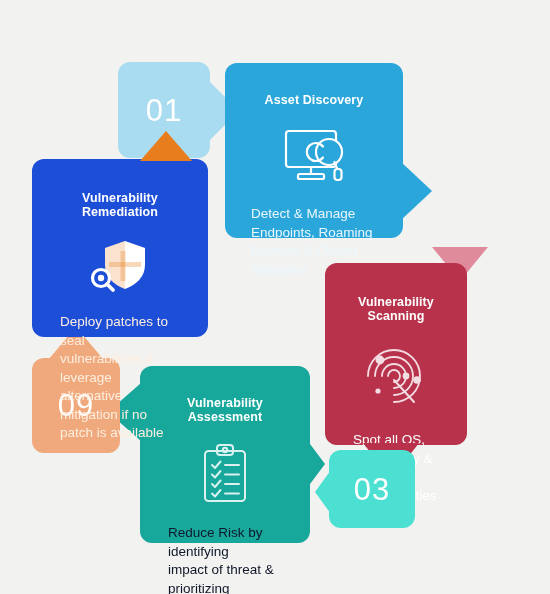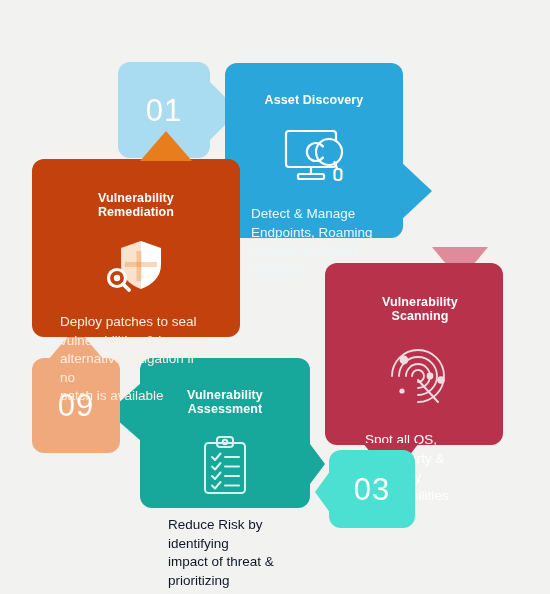--- a/index.html
+++ b/index.html
@@ -104,23 +104,23 @@
   }
   #badge02-tri {
     left: 432px; top: 247px;
     border-left: 28px solid transparent;
     border-right: 28px solid transparent;
     border-top: 34px solid #e08b9c;
   }
 
   
   #panel-scan {
-    left: 325px; top: 263px; width: 178px; height: 182px;
+    left: 325px; top: 263px; width: 142px; height: 182px;
     background: #b7324a;
-    padding: 16px 12px 0 24px;
+    padding: 16px 12px 0 12px;
   }
   #panel-scan .panel-desc { color: #ffffff; }
   #panel-scan-tri {
     left: 363px; top: 443px;
     border-left: 28px solid transparent;
     border-right: 28px solid transparent;
     border-top: 36px solid #b7324a;
   }
 
   
@@ -130,21 +130,21 @@
   }
   #badge03-notch {
     left: 315px; top: 470px;
     border-top: 22px solid transparent;
     border-bottom: 22px solid transparent;
     border-right: 16px solid #4ce0d2;
   }
 
   
   #panel-assess {
-    left: 140px; top: 358px; width: 170px; height: 150px;
+    left: 140px; top: 366px; width: 170px; height: 177px;
     background: #17a79b;
     padding: 14px 12px 0 12px;
   }
   #panel-assess .panel-desc { color: #0f172a; }
   #panel-assess-rightnotch {
     left: 307px; top: 440px;
     border-top: 24px solid transparent;
     border-bottom: 24px solid transparent;
     border-left: 18px solid #17a79b;
   }
@@ -162,22 +162,22 @@
   }
   #badge04-tri {
     left: 48px; top: 327px;
     border-left: 28px solid transparent;
     border-right: 28px solid transparent;
     border-bottom: 33px solid #f0a97c;
   }
 
   
   #panel-remed {
-    left: 32px; top: 159px; width: 208px; height: 178px;
-    background: #c2410c;
+    left: 32px; top: 159px; width: 176px; height: 178px;
+    background: #1d4ed8;
     padding: 16px 12px 0 12px;
   }
   #panel-remed .panel-desc { color: #fdeedf; }
   #panel-remed-tri {
     left: 140px; top: 131px;
     border-left: 26px solid transparent;
     border-right: 26px solid transparent;
     border-bottom: 30px solid #e87d1e;
   }
 

